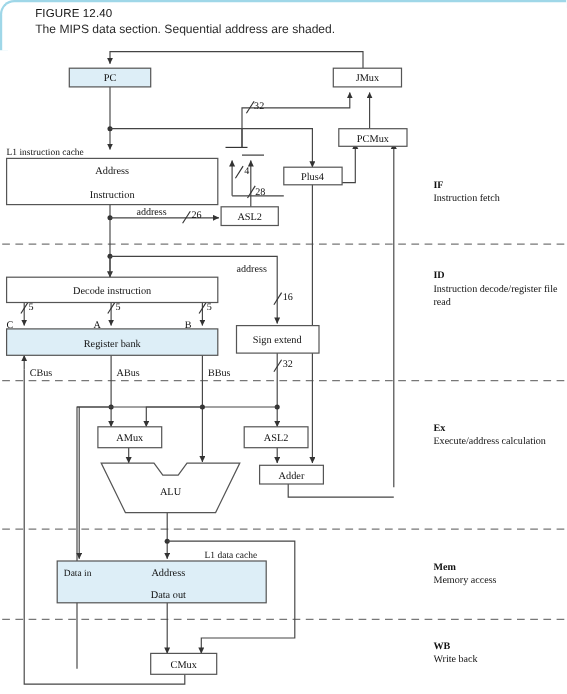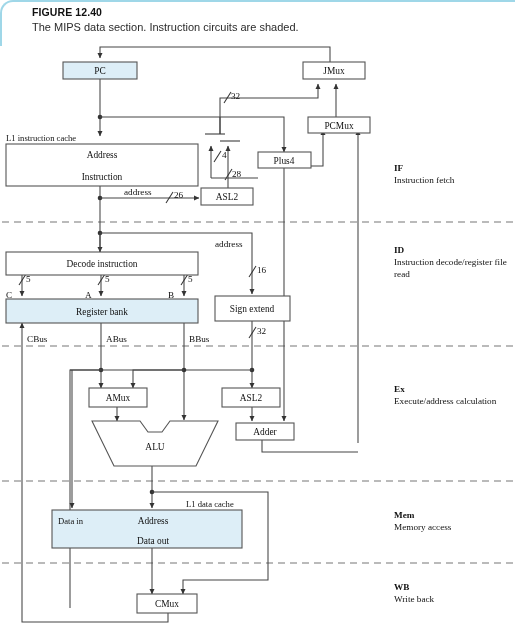--- a/index.html
+++ b/index.html
@@ -13,21 +13,21 @@
   
   .caption-frame{
     position:absolute;left:0;top:0;width:515px;height:46px;
     border-top:2px solid #9fd7e8;border-left:2px solid #9fd7e8;
     border-top-left-radius:13px;
     box-sizing:border-box;
   }
   .fig-label{
     position:absolute;left:32px;top:6px;
     font-family:"Liberation Sans", sans-serif;
-    font-weight:bold;font-size:10.5px;letter-spacing:.1px;color:#111;text-align:right;
+    font-weight:normal;font-size:10.5px;letter-spacing:.1px;color:#111;text-align:right;
   }
   .fig-caption{
     position:absolute;left:32px;top:21px;
     font-family:"Liberation Sans", sans-serif;
     font-size:11px;color:#2b2b2b;white-space:nowrap;
   }
 
   
   svg#wires{position:absolute;left:0;top:0;width:515px;height:631px;}
   svg#wires text{font-family:"Liberation Serif", serif;fill:#111;}
@@ -42,21 +42,21 @@
   .lbl-stage-b{font-size:9.2px;font-weight:bold;}
   .junc{fill:#333;}
 </style>
 </head>
 <body>
 
 <div id="figure-root">
 
   <div class="caption-frame"></div>
   <div class="fig-label">FIGURE 12.40</div>
-  <div class="fig-caption">The MIPS data section. Instruction circuits are shaded.</div>
+  <div class="fig-caption">The MIPS data section. Sequential address are shaded.</div>
 
   <svg id="wires" viewBox="0 0 515 631">
     <defs>
       <marker id="ah" markerWidth="7" markerHeight="7" refX="5.2" refY="2.6" orient="auto" markerUnits="strokeWidth">
         <path d="M0,0 L5.4,2.6 L0,5.2 z" fill="#333"></path>
       </marker>
     </defs>
 
     <line class="dash" x1="2" y1="222" x2="513" y2="222"></line>
     <line class="dash" x1="2" y1="346" x2="513" y2="346"></line>

